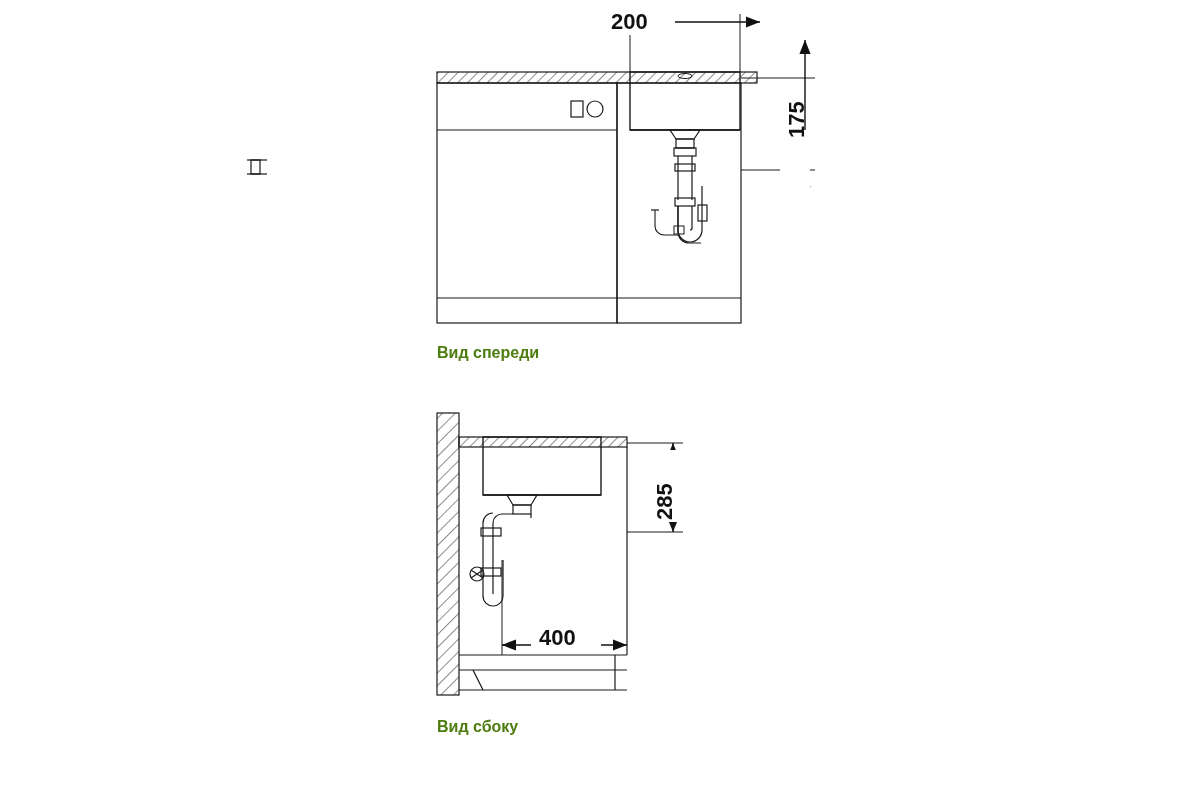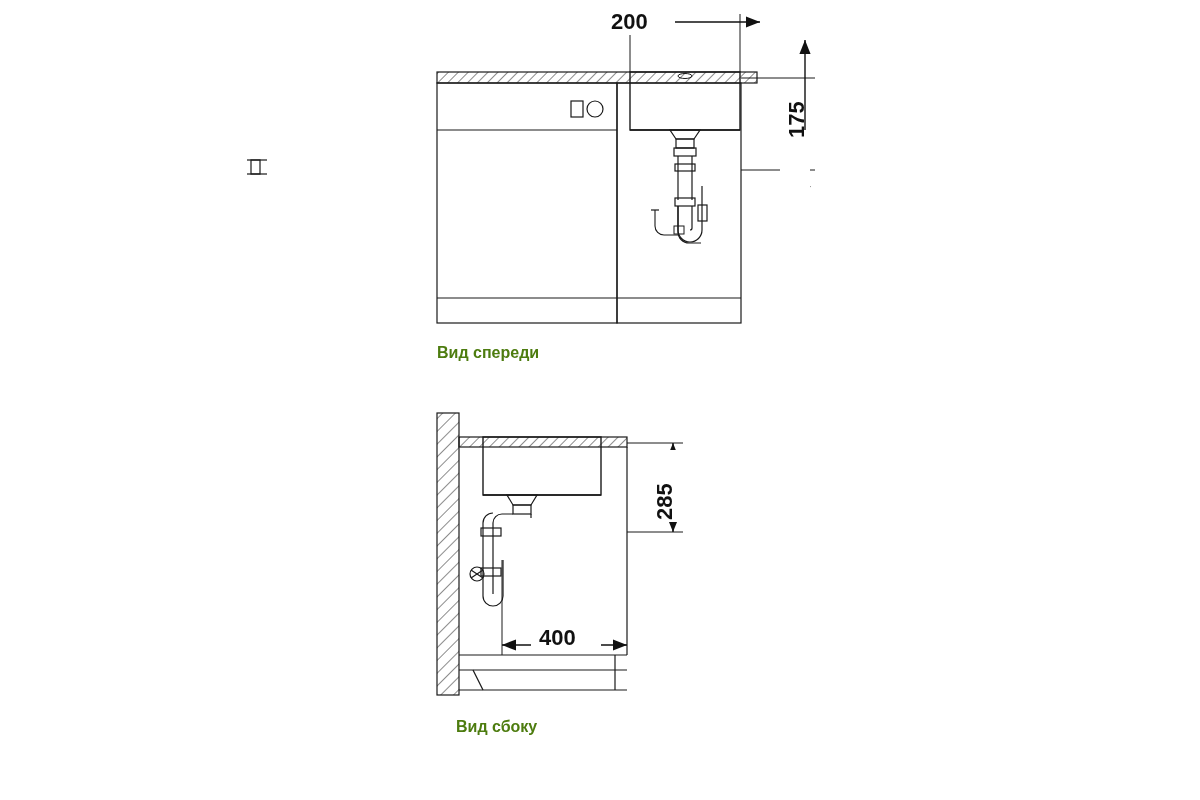--- a/index.html
+++ b/index.html
@@ -29,21 +29,20 @@
     color: #4d7c0f;
     white-space: nowrap;
   }
   #caption-front {
     left: 422px;
     top: 344px;
   }
   #caption-side {
     left: 422px;
     top: 718px;
-    margin-left: 19px;
   }
   svg { display: block; }
   text.dim {
     font-family: "Liberation Sans", sans-serif;
     font-weight: bold;
     font-size: 22px;
     fill: #111111;
   }
 </style>
 </head>

